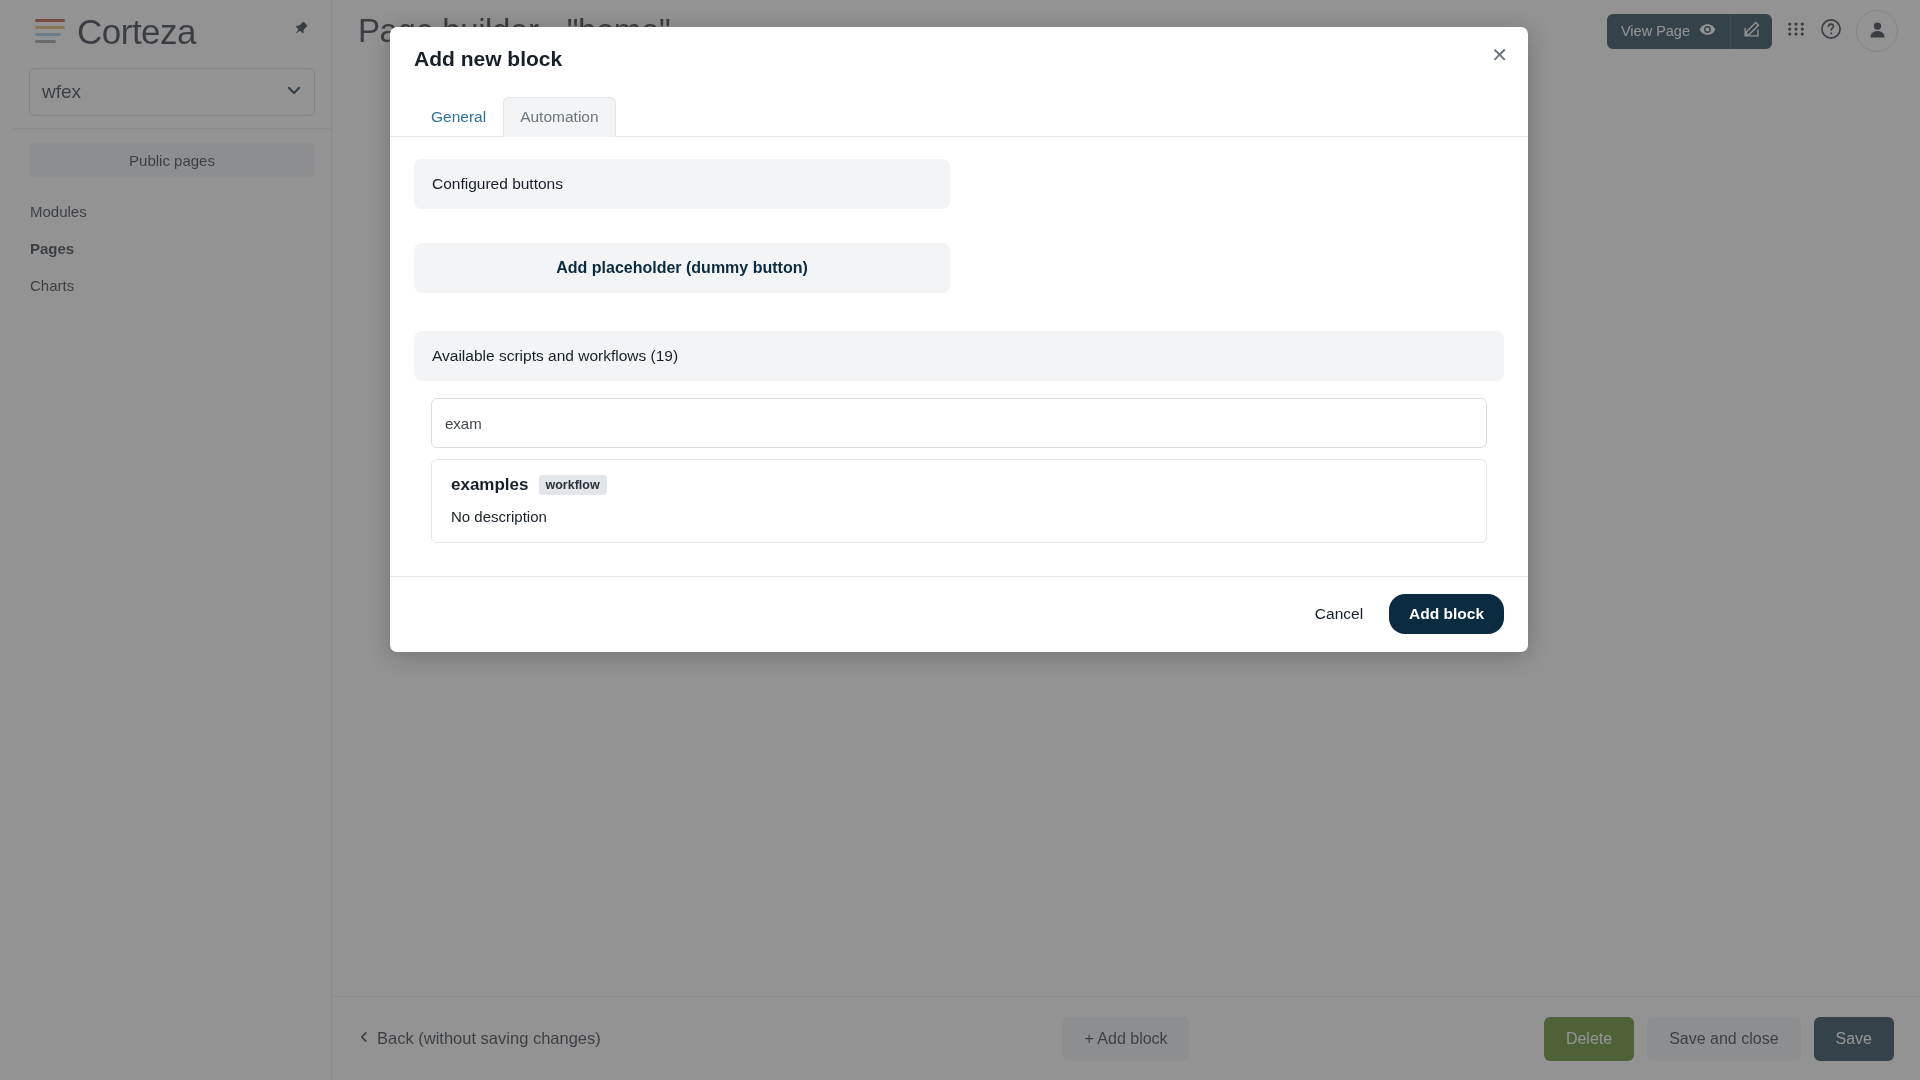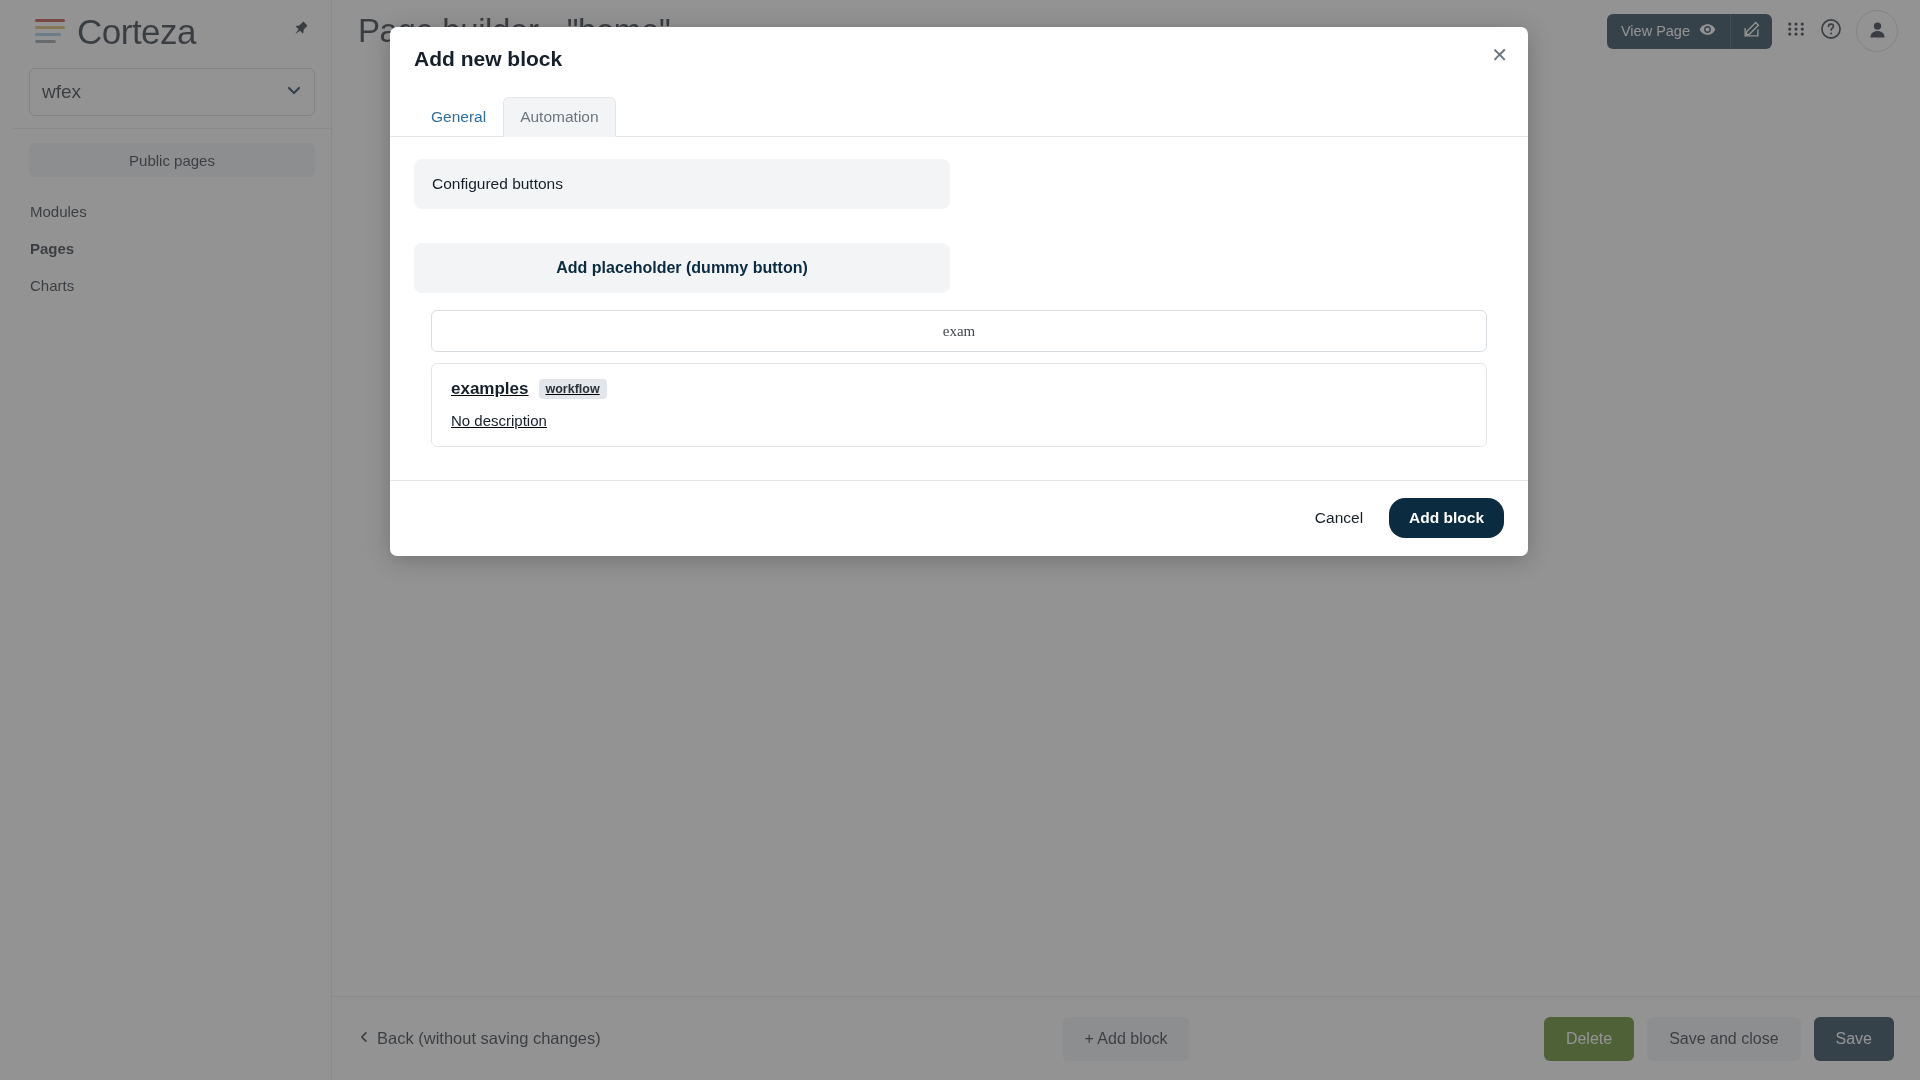--- a/index.html
+++ b/index.html
@@ -138,30 +138,28 @@
     width: 536px; height: 50px; display: flex; align-items: center; justify-content: center;
     margin-top: 34px; font-size: 16px; color: #0b2b40; font-weight: bold;
   }
   .panel-available {
     width: 100%; height: 50px; display: flex; align-items: center;
     padding: 0 18px; font-size: 15.5px; color: #17202a; margin-top: 38px;
   }
 
   .search-wrap { padding: 17px 17px 0 17px; }
   .search-input {
-    width: 100%; height: 42px; border: 1px solid #d8dde2; border-radius: 6px;
+    width: 100%; height: 50px; border: 1px solid #d8dde2; border-radius: 6px;
     padding: 0 13px; font-size: 15px; color: #41474d; background: #ffffff;
-    font-family: Liberation Serif, serif;
-    text-align: center;
+    font-family: Liberation Sans, sans-serif;
   }
   .result-list { padding: 11px 17px 0 17px; }
   .result-card {
     border: 1px solid #e3e5e8; border-radius: 6px; background: #ffffff;
     padding: 15px 19px 17px 19px;
-    text-decoration: underline;
   }
   .result-title-row { display: flex; align-items: center; gap: 10px; }
   .result-title { font-size: 17px; font-weight: bold; color: #17202a; }
   .badge {
     background: #e2e6ea; color: #2a3238; border-radius: 4px;
     font-size: 12.5px; font-weight: bold; padding: 3px 7px;
   }
   .result-desc { font-size: 15px; color: #17202a; margin-top: 13px; }
 
   .modal-footer {
@@ -328,20 +326,23 @@
 
     <div class="modal-body">
       <div class="panel panel-cfg">
         <span>Configured buttons</span>
       </div>
 
       <div class="panel panel-placeholder">
         <span>Add placeholder (dummy button)</span>
       </div>
 
+      <div class="panel panel-available">
+        <span>Available scripts and workflows (19)</span>
+      </div>
 
       <div class="search-wrap">
         <input class="search-input" type="text" value="exam" style="">
       </div>
 
       <div class="result-list">
         <div class="result-card">
           <div class="result-title-row">
             <span class="result-title">examples</span>
             <span class="badge">workflow</span>

